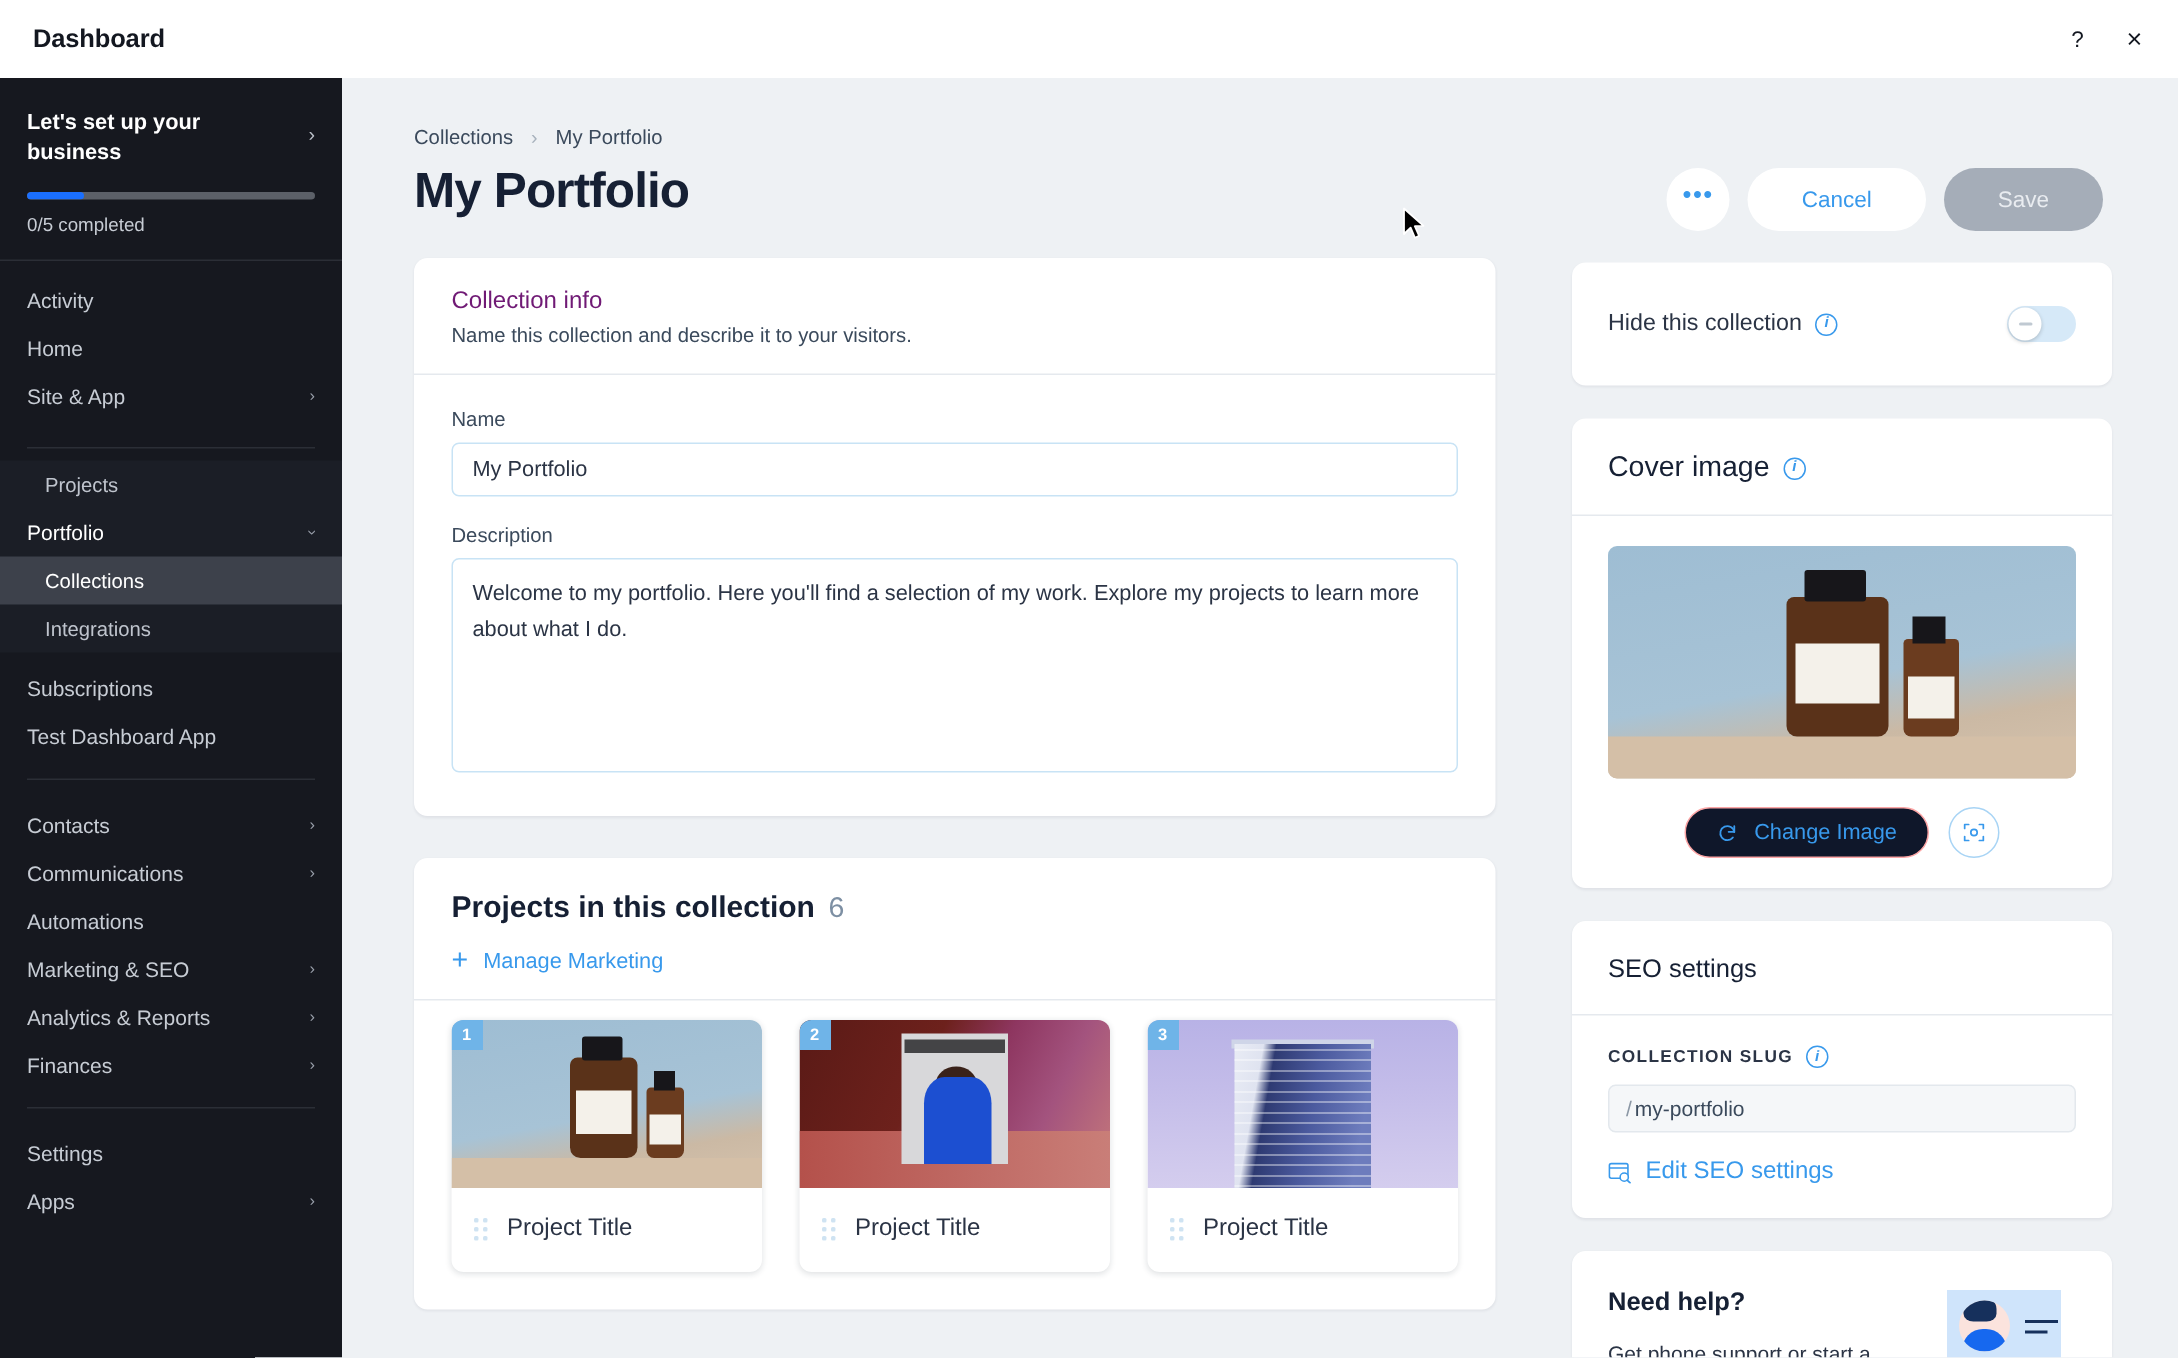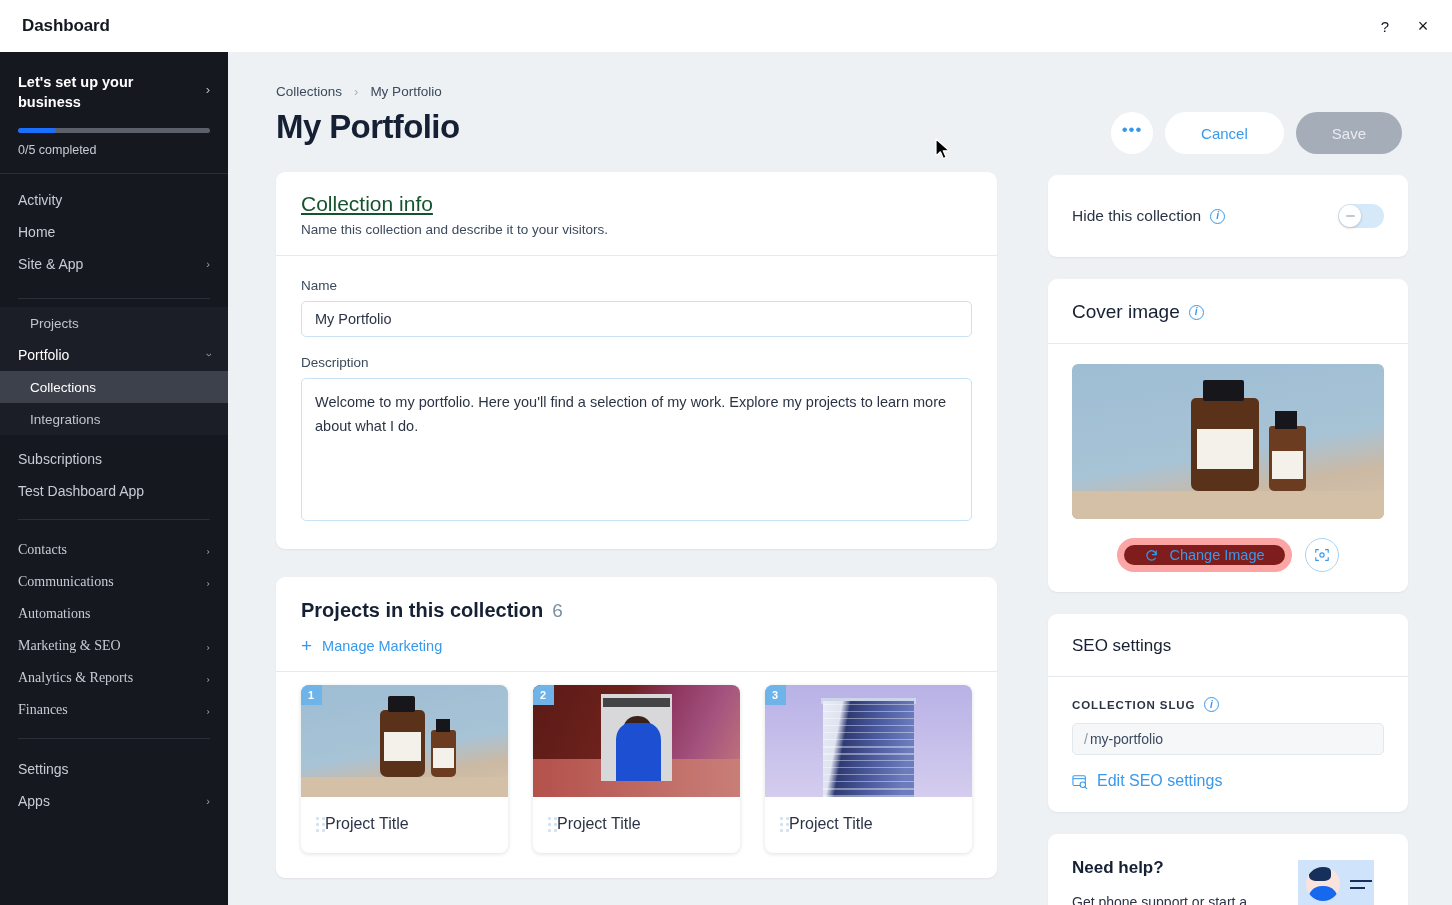--- a/index.html
+++ b/index.html
@@ -113,21 +113,21 @@
     background: #a5adb8; border: none; color: #e9ecf0;
     font-size: 15px; font-family: inherit; cursor: not-allowed;
   }
 
   
   .card {
     background: #ffffff; border-radius: 9px;
     box-shadow: 0 1px 2px rgba(22,32,52,0.07);
   }
   .card-head-pad { padding: 20px 25px 18px 25px; }
-  .card-title { font-size: 21px; color: #14532d; font-weight: normal; text-decoration: underline; }
+  .card-title { font-size: 16px; color: #701a75; font-weight: normal; }
   .card-sub { font-size: 13.5px; color: #3b4a5c; margin-top: 6px; }
   .card-divider { height: 1px; background: #e5e9ee; }
 
   .col-left {
     position: absolute; top: 120px; left: 48px; width: 721px;
   }
   .collection-info { }
   .field-pad { padding: 22px 25px 24px 25px; }
   .field-label { font-size: 13.5px; color: #3b4a5c; margin-bottom: 8px; }
   .text-input {
@@ -168,21 +168,21 @@
   }
   .proj-thumb { height: 112px; width: 100%; position: relative; overflow: hidden; }
   .proj-badge {
     position: absolute; top: 0; left: 0;
     background: #6fb4e8; color: #ffffff;
     font-size: 11px; font-weight: bold;
     padding: 4px 8px 4px 7px;
     min-width: 20px;
   }
   .proj-foot {
-    display: flex; align-items: center; 
+    display: flex; align-items: center; gap: 13px;
     padding: 18px 15px 20px 15px;
   }
   .drag-dots {
     display: grid; grid-template-columns: repeat(2, 3px);
     grid-gap: 3px; opacity: .55;
   }
   .drag-dots i { width: 3px; height: 3px; background: #a9cde8; display: block; border-radius: 1px; }
   .proj-title { font-size: 16px; color: #2b3445; }
 
   
@@ -258,21 +258,21 @@
   .cover-img {
     width: 312px; height: 155px; border-radius: 6px;
     position: relative; overflow: hidden;
   }
   .cover-actions {
     display: flex; align-items: center; justify-content: center;
     gap: 13px; margin-top: 19px;
   }
   .btn-change {
     height: 34px; padding: 0 20px; border-radius: 17px;
-    border: 7px solid #fca5a5; background: #7f1d1d; color: #3899ec;
+    border: 1px solid #fca5a5; background: #0f172a; color: #3899ec;
     font-size: 14.5px; font-family: inherit; cursor: pointer;
     display: flex; align-items: center; gap: 10px;
   }
   .btn-round {
     width: 34px; height: 34px; border-radius: 50%;
     border: 1px solid #a8d4f5; background: #fff;
     display: flex; align-items: center; justify-content: center;
     cursor: pointer;
   }
 
@@ -380,21 +380,21 @@
     <div class="nav-item">
       <span>Subscriptions</span>
     </div>
     <div class="nav-item">
       <span>Test Dashboard App</span>
     </div>
   </div>
 
   <div class="nav-sep-inset"></div>
 
-  <div class="nav-list" style="padding-top:6px;padding-bottom:4px;font-family:Liberation Serif, serif;">
+  <div class="nav-list" style="padding-top:6px;padding-bottom:4px;">
     <div class="nav-item">
       <span>Contacts</span>
       <span class="chev">›</span>
     </div>
     <div class="nav-item">
       <span>Communications</span>
       <span class="chev">›</span>
     </div>
     <div class="nav-item">
       <span>Automations</span>

